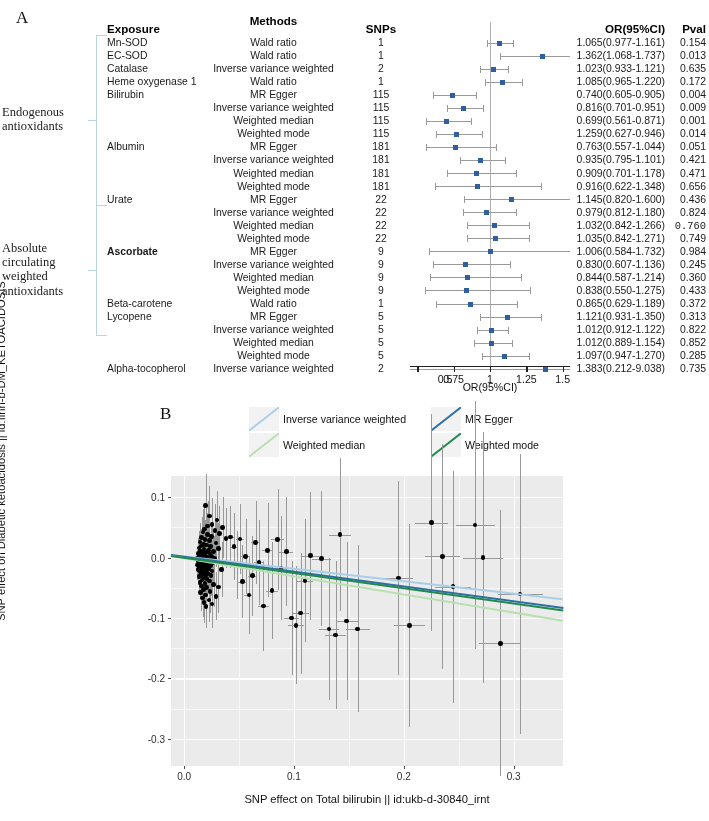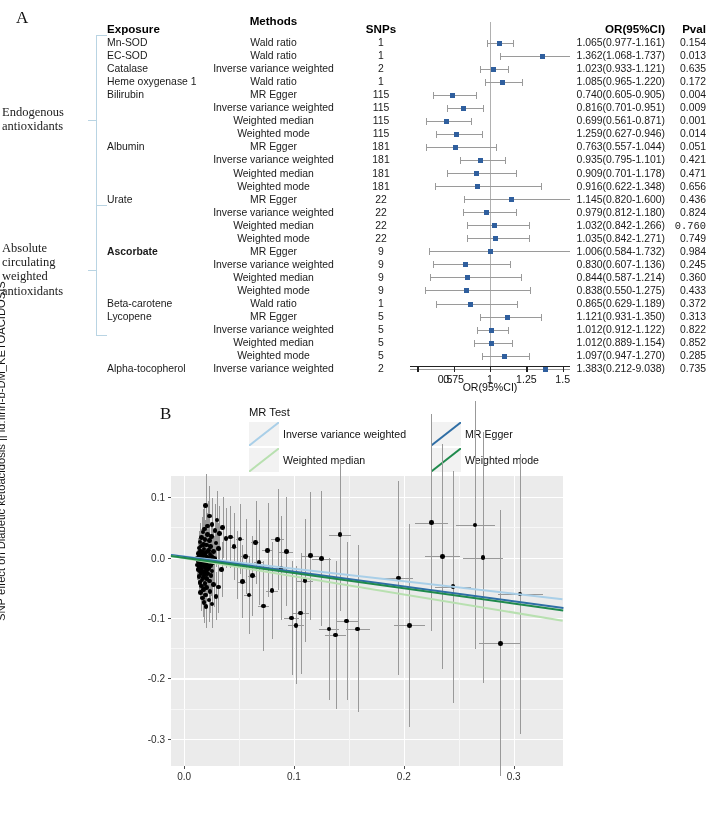--- a/index.html
+++ b/index.html
@@ -360,21 +360,20 @@
       <div class="alab" style="left: 152.727px;">1.5</div>
     </div>
   <div id="fp-xlabel">OR(95%CI)</div>
 </div>
 
 <div class="panel-letter" style="left:160px;top:404px;">B</div>
 
 <div id="panelB">
 
   <div id="legend">
-    <div class="ltitle">MR Test</div>
     <div class="lgrid" id="legendgrid">
         <div class="lkey">
           <i style="background: rgb(169, 207, 232);"></i>
         </div>
         <div class="ltxt">Inverse variance weighted</div>
         <div class="lkey">
           <i style="background: rgb(47, 110, 165);"></i>
         </div>
         <div class="ltxt">MR Egger</div>
         <div class="lkey">
@@ -749,20 +748,21 @@
         <div class="dot" style="width: 4.6px; height: 4.6px; left: 301.857px; top: 46.6375px;"></div>
         <div class="dot" style="width: 4.6px; height: 4.6px; left: 309.543px; top: 79.2625px;"></div>
         <div class="dot" style="width: 4.6px; height: 4.6px; left: 327.112px; top: 165.054px;"></div>
         <div class="dot" style="width: 4.6px; height: 4.6px; left: 346.876px; top: 115.513px;"></div>
         <div class="fitline" style="left: 0px; top: 77.6596px; width: 394.486px; background: rgb(169, 207, 232); transform: rotate(6.43552deg);"></div>
         <div class="fitline" style="left: 0px; top: 78.2758px; width: 395.546px; background: rgb(47, 110, 165); transform: rotate(7.67746deg);"></div>
         <div class="fitline" style="left: 0px; top: 78.7833px; width: 397.305px; background: rgb(184, 224, 176); transform: rotate(9.37312deg);"></div>
         <div class="fitline" style="left: 0px; top: 78.8293px; width: 395.75px; background: rgb(31, 138, 76); transform: rotate(7.89409deg);"></div>
       </div>
     <div id="ytitle">SNP effect on Diabetic ketoacidosis || id:finn-b-DM_KETOACIDOSIS</div>
+    <div id="xtitle">SNP effect on Total bilirubin || id:ukb-d-30840_irnt</div>
   <div class="ytick" style="left: 168px; top: 99.1458px;"></div>
       <div class="ylab" style="left: 139px; width: 26px; top: 99.1458px;">0.1</div>
       <div class="ytick" style="left: 168px; top: 159.562px;"></div>
       <div class="ylab" style="left: 139px; width: 26px; top: 159.562px;">0.0</div>
       <div class="ytick" style="left: 168px; top: 219.979px;"></div>
       <div class="ylab" style="left: 139px; width: 26px; top: 219.979px;">-0.1</div>
       <div class="ytick" style="left: 168px; top: 280.396px;"></div>
       <div class="ylab" style="left: 139px; width: 26px; top: 280.396px;">-0.2</div>
       <div class="ytick" style="left: 168px; top: 340.812px;"></div>
       <div class="ylab" style="left: 139px; width: 26px; top: 340.812px;">-0.3</div>

